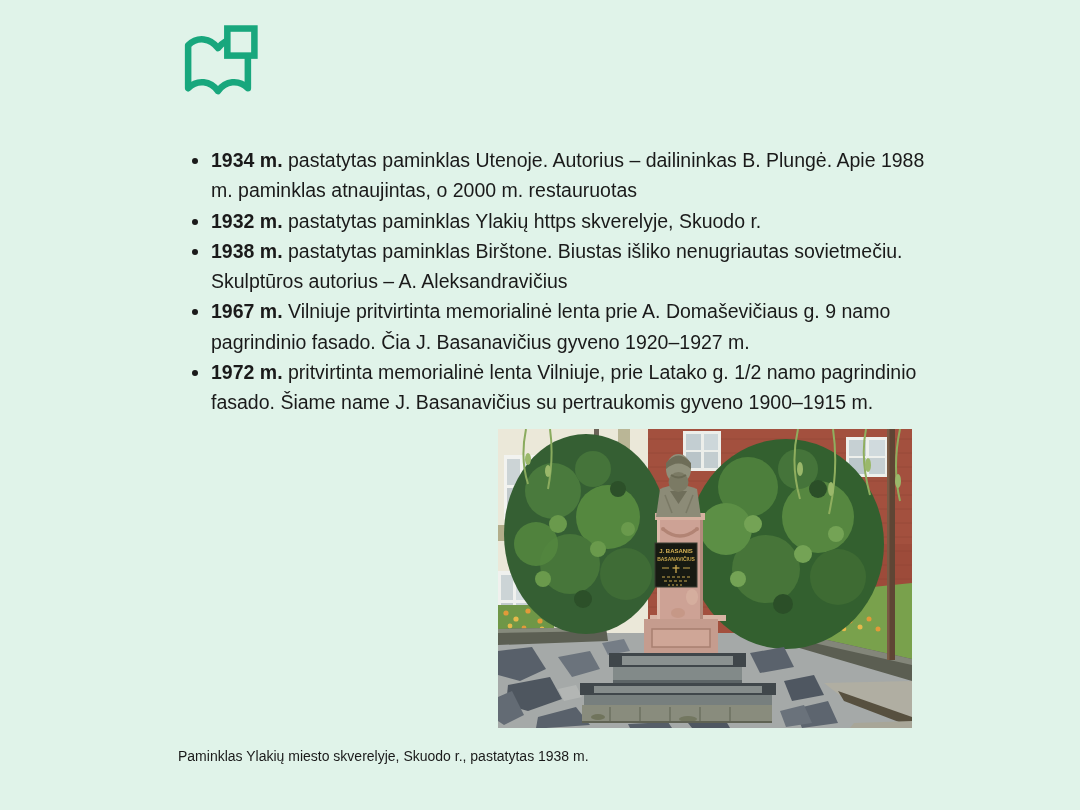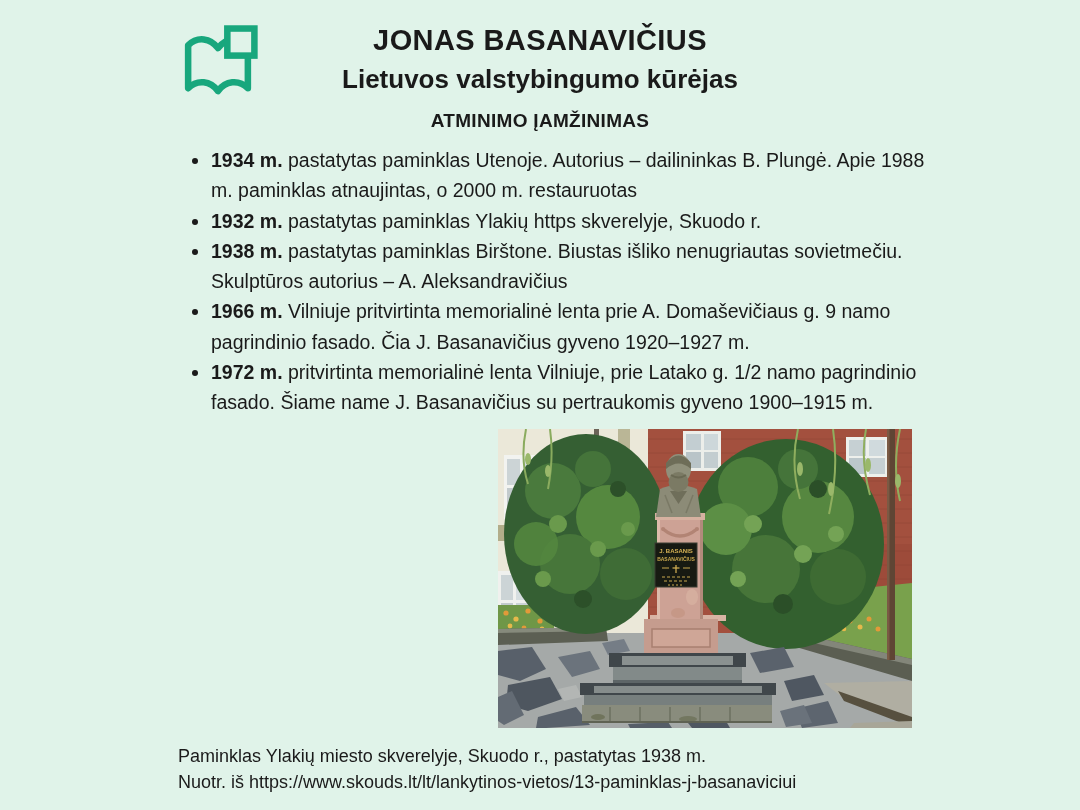--- a/index.html
+++ b/index.html
@@ -14,45 +14,40 @@
   .subtitle{margin-top:7px;font-size:26px;font-weight:700;}
   .section{margin-top:15px;font-size:19px;font-weight:700;letter-spacing:.3px;}
   ul.bullets{
     position:absolute;left:183px;top:139px;width:724px;margin:6px;
     padding:0 0 0 22px;font-size:19.5px;line-height:30.3px;list-style:disc outside;
   }
   ul.bullets li{margin:0;padding:0;}
   ul.bullets .yr{font-weight:700;}
   .photo{position:absolute;left:498px;top:429px;width:414px;height:299px;}
   .photo svg{display:block;width:414px;height:299px;}
-  .caption{position:absolute;left:178px;top:743px;font-size:18px;line-height:26px;}
+  .caption{position:absolute;left:178px;top:743px;font-size:14px;line-height:26px;}
 </style>
 </head>
 <body>
 
 <div class="canvas">
 
   <div class="logo">
     <svg viewBox="0 0 90 90">
       <path d="M13 25 C23 15 37 17 45 28 C53 17 67 15 77 25 L77 71 C67 61 53 63 45 74 C37 63 23 61 13 71 Z" fill="none" stroke="#18a77d" stroke-width="7" stroke-linejoin="round" stroke-linecap="round"></path>
       <rect x="55" y="7" width="29" height="29" fill="#e0f3e9" stroke="#18a77d" stroke-width="7"></rect>
     </svg>
   </div>
 
-  <div class="header">
-    <div class="title">JONAS BASANAVIČIUS</div>
-    <div class="subtitle">Lietuvos valstybingumo kūrėjas</div>
-    <div class="section">ATMINIMO ĮAMŽINIMAS</div>
-  </div>
 
   <ul class="bullets">
     <li><strong class="yr">1934 m.</strong> <span>pastatytas paminklas Utenoje. Autorius – dailininkas B. Plungė. Apie 1988 m. paminklas atnaujintas, o 2000 m. restauruotas</span></li>
     <li><strong class="yr">1932 m.</strong> <span>pastatytas paminklas Ylakių https skverelyje, Skuodo r.</span></li>
     <li><strong class="yr">1938 m.</strong> <span>pastatytas paminklas Birštone. Biustas išliko nenugriautas sovietmečiu. Skulptūros autorius – A. Aleksandravičius</span></li>
-    <li><strong class="yr">1966 m.</strong> <span>Vilniuje pritvirtinta memorialinė lenta prie A. Domaševičiaus g. 9 namo pagrindinio fasado. Čia J. Basanavičius gyveno 1920–1927 m.</span></li>
+    <li><strong class="yr">1967 m.</strong> <span>Vilniuje pritvirtinta memorialinė lenta prie A. Domaševičiaus g. 9 namo pagrindinio fasado. Čia J. Basanavičius gyveno 1920–1927 m.</span></li>
     <li><strong class="yr">1972 m.</strong> <span>pritvirtinta memorialinė lenta Vilniuje, prie Latako g. 1/2 namo pagrindinio fasado. Šiame name J. Basanavičius su pertraukomis gyveno 1900–1915 m.</span></li>
   </ul>
 
   <div class="photo">
     <svg viewBox="0 0 414 299" preserveAspectRatio="none">
 
       <g>
         <rect x="0" y="0" width="160" height="232" fill="#ebe8d9"></rect>
         <rect x="150" y="0" width="264" height="232" fill="#a3503e"></rect>
         <g stroke="#8a4233" stroke-width="1" opacity="0.45">
@@ -267,16 +262,15 @@
         <ellipse cx="180.5" cy="40" rx="12.5" ry="15" fill="#90907b"></ellipse>
         <path d="M168 34 Q180.5 19 193 34 L193 40 Q180.5 29 168 40 Z" fill="#6e6d58"></path>
         <ellipse cx="180.5" cy="53" rx="10" ry="10" fill="#7b7a64"></ellipse>
         <path d="M173 46 Q180.5 51 188 46" fill="none" stroke="#6a6953" stroke-width="2"></path>
       </g>
     </svg>
   </div>
 
   <div class="caption">
     <div>Paminklas Ylakių miesto skverelyje, Skuodo r.,  pastatytas 1938 m.</div>
-    <div>Nuotr. iš https://www.skouds.lt/lt/lankytinos-vietos/13-paminklas-j-basanaviciui</div>
   </div>
 
 </div>
 
 </body></html>

